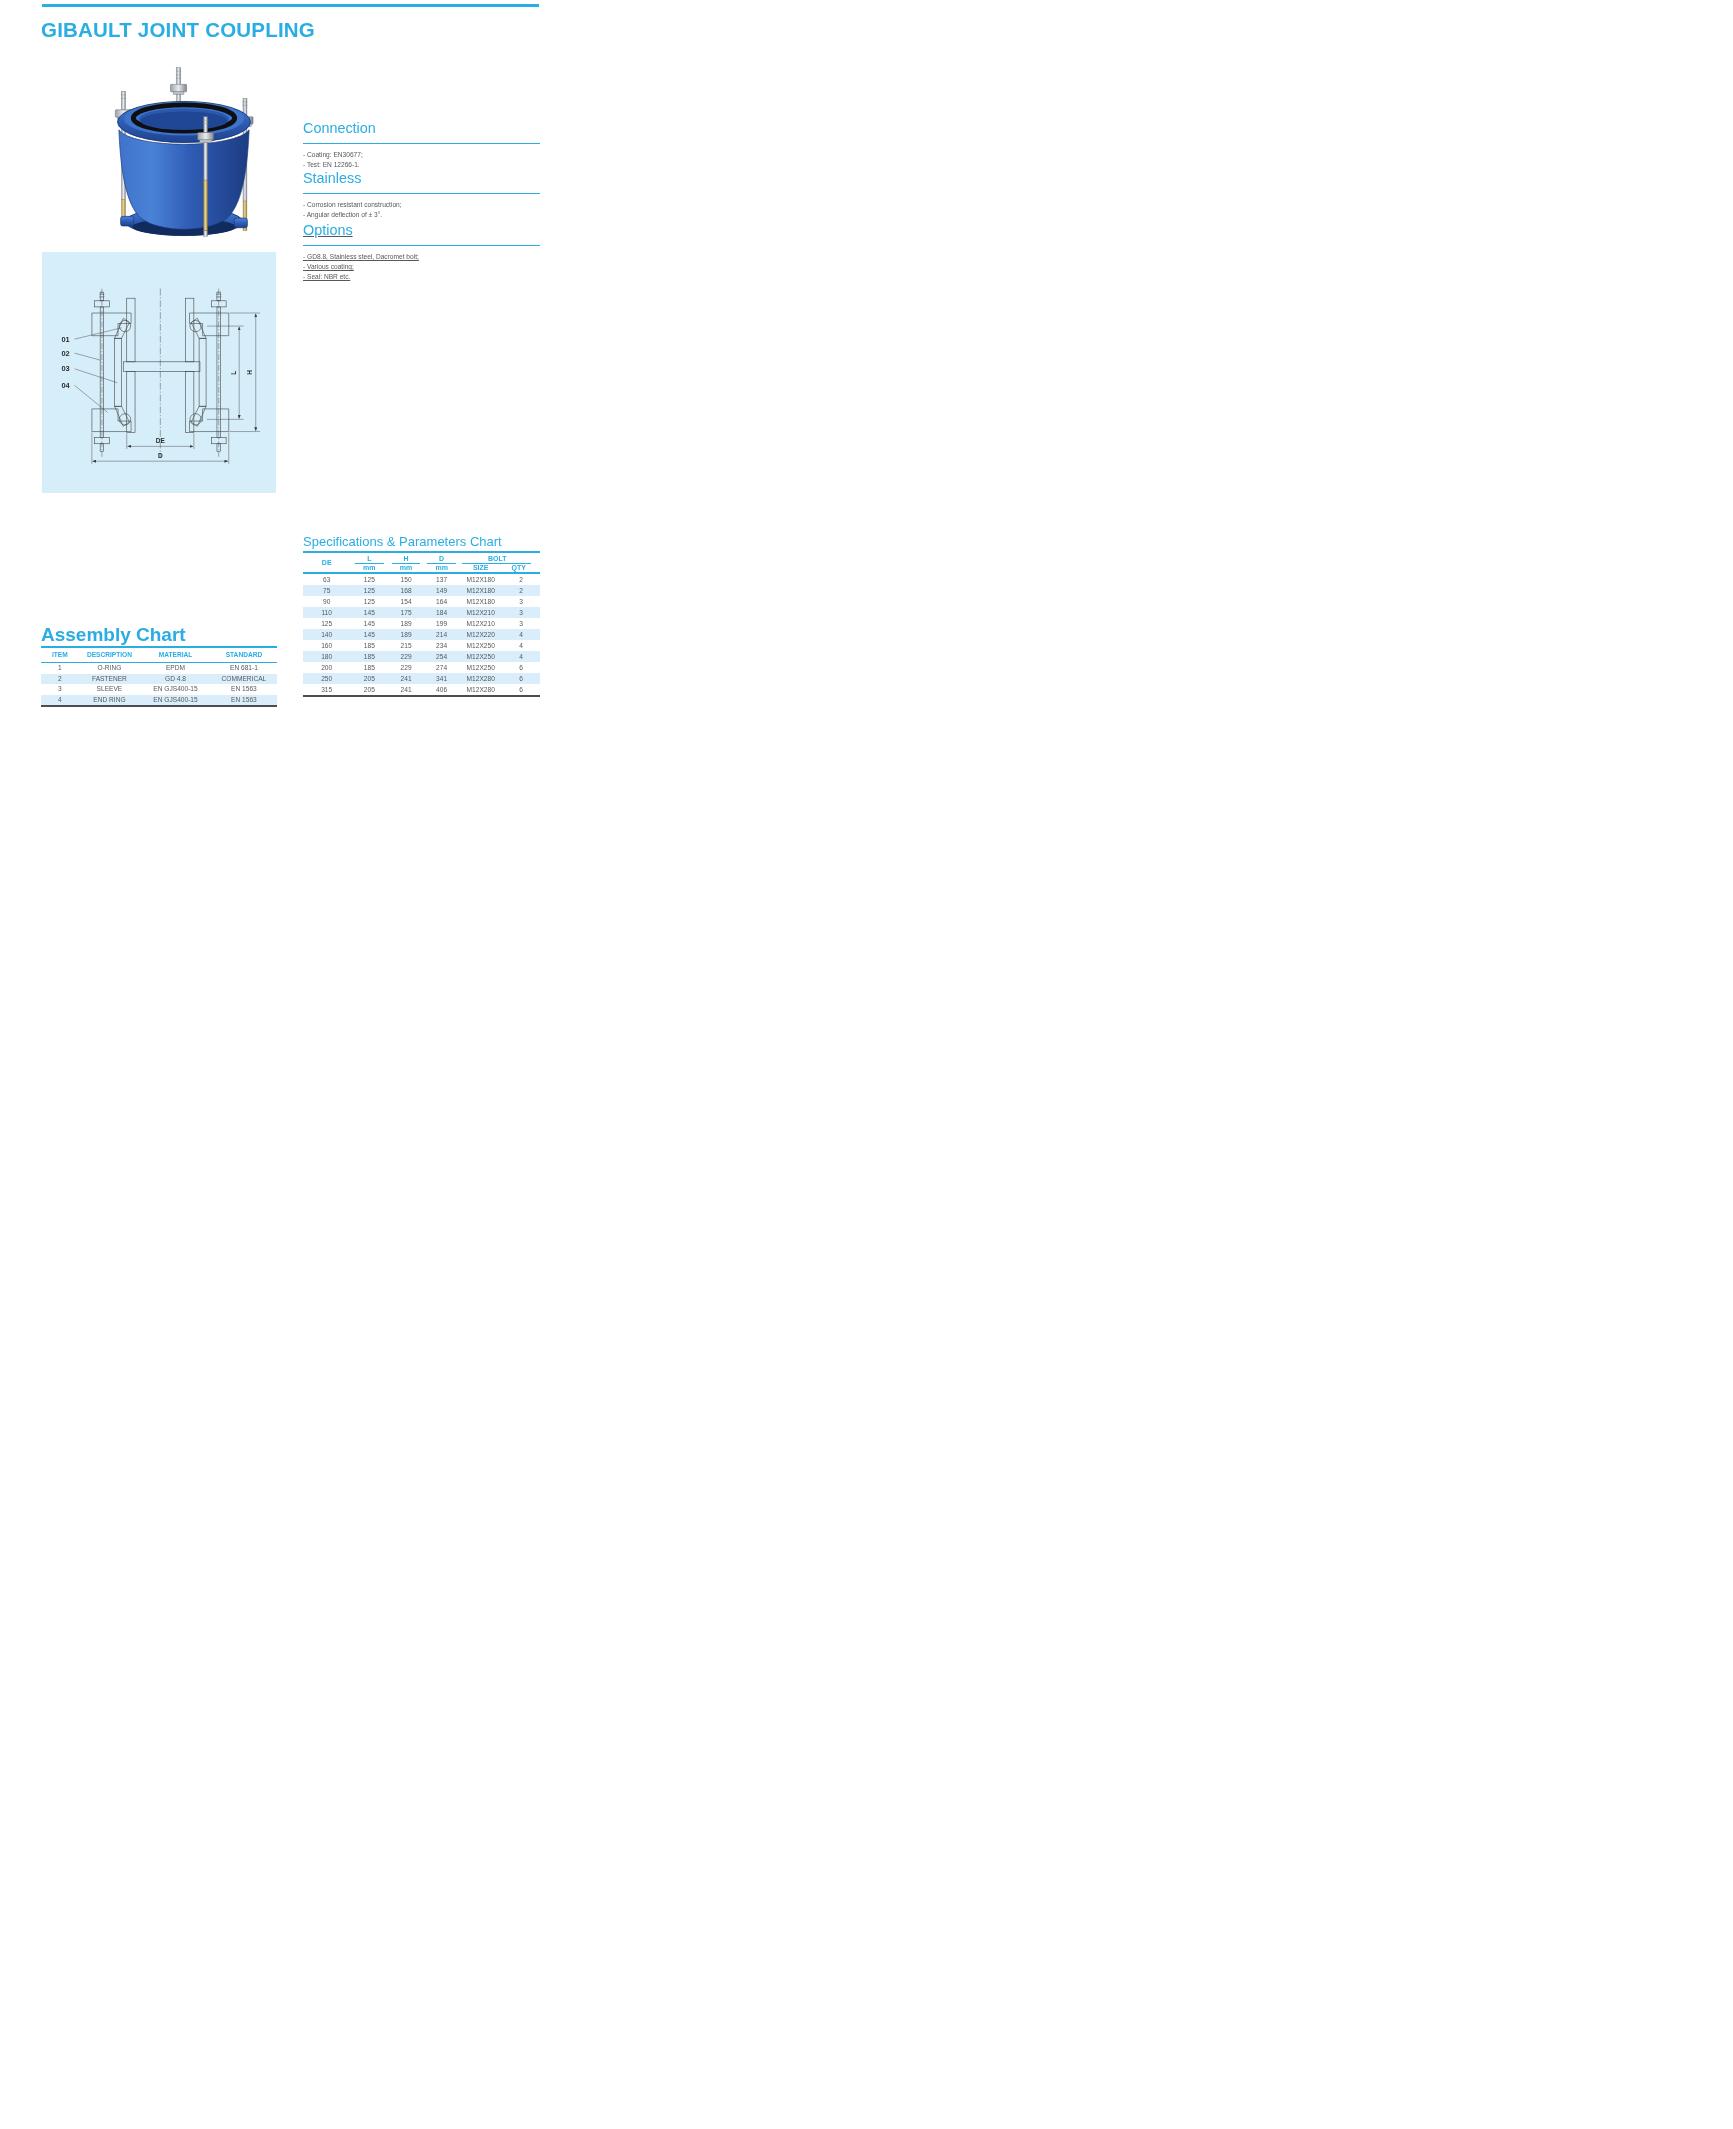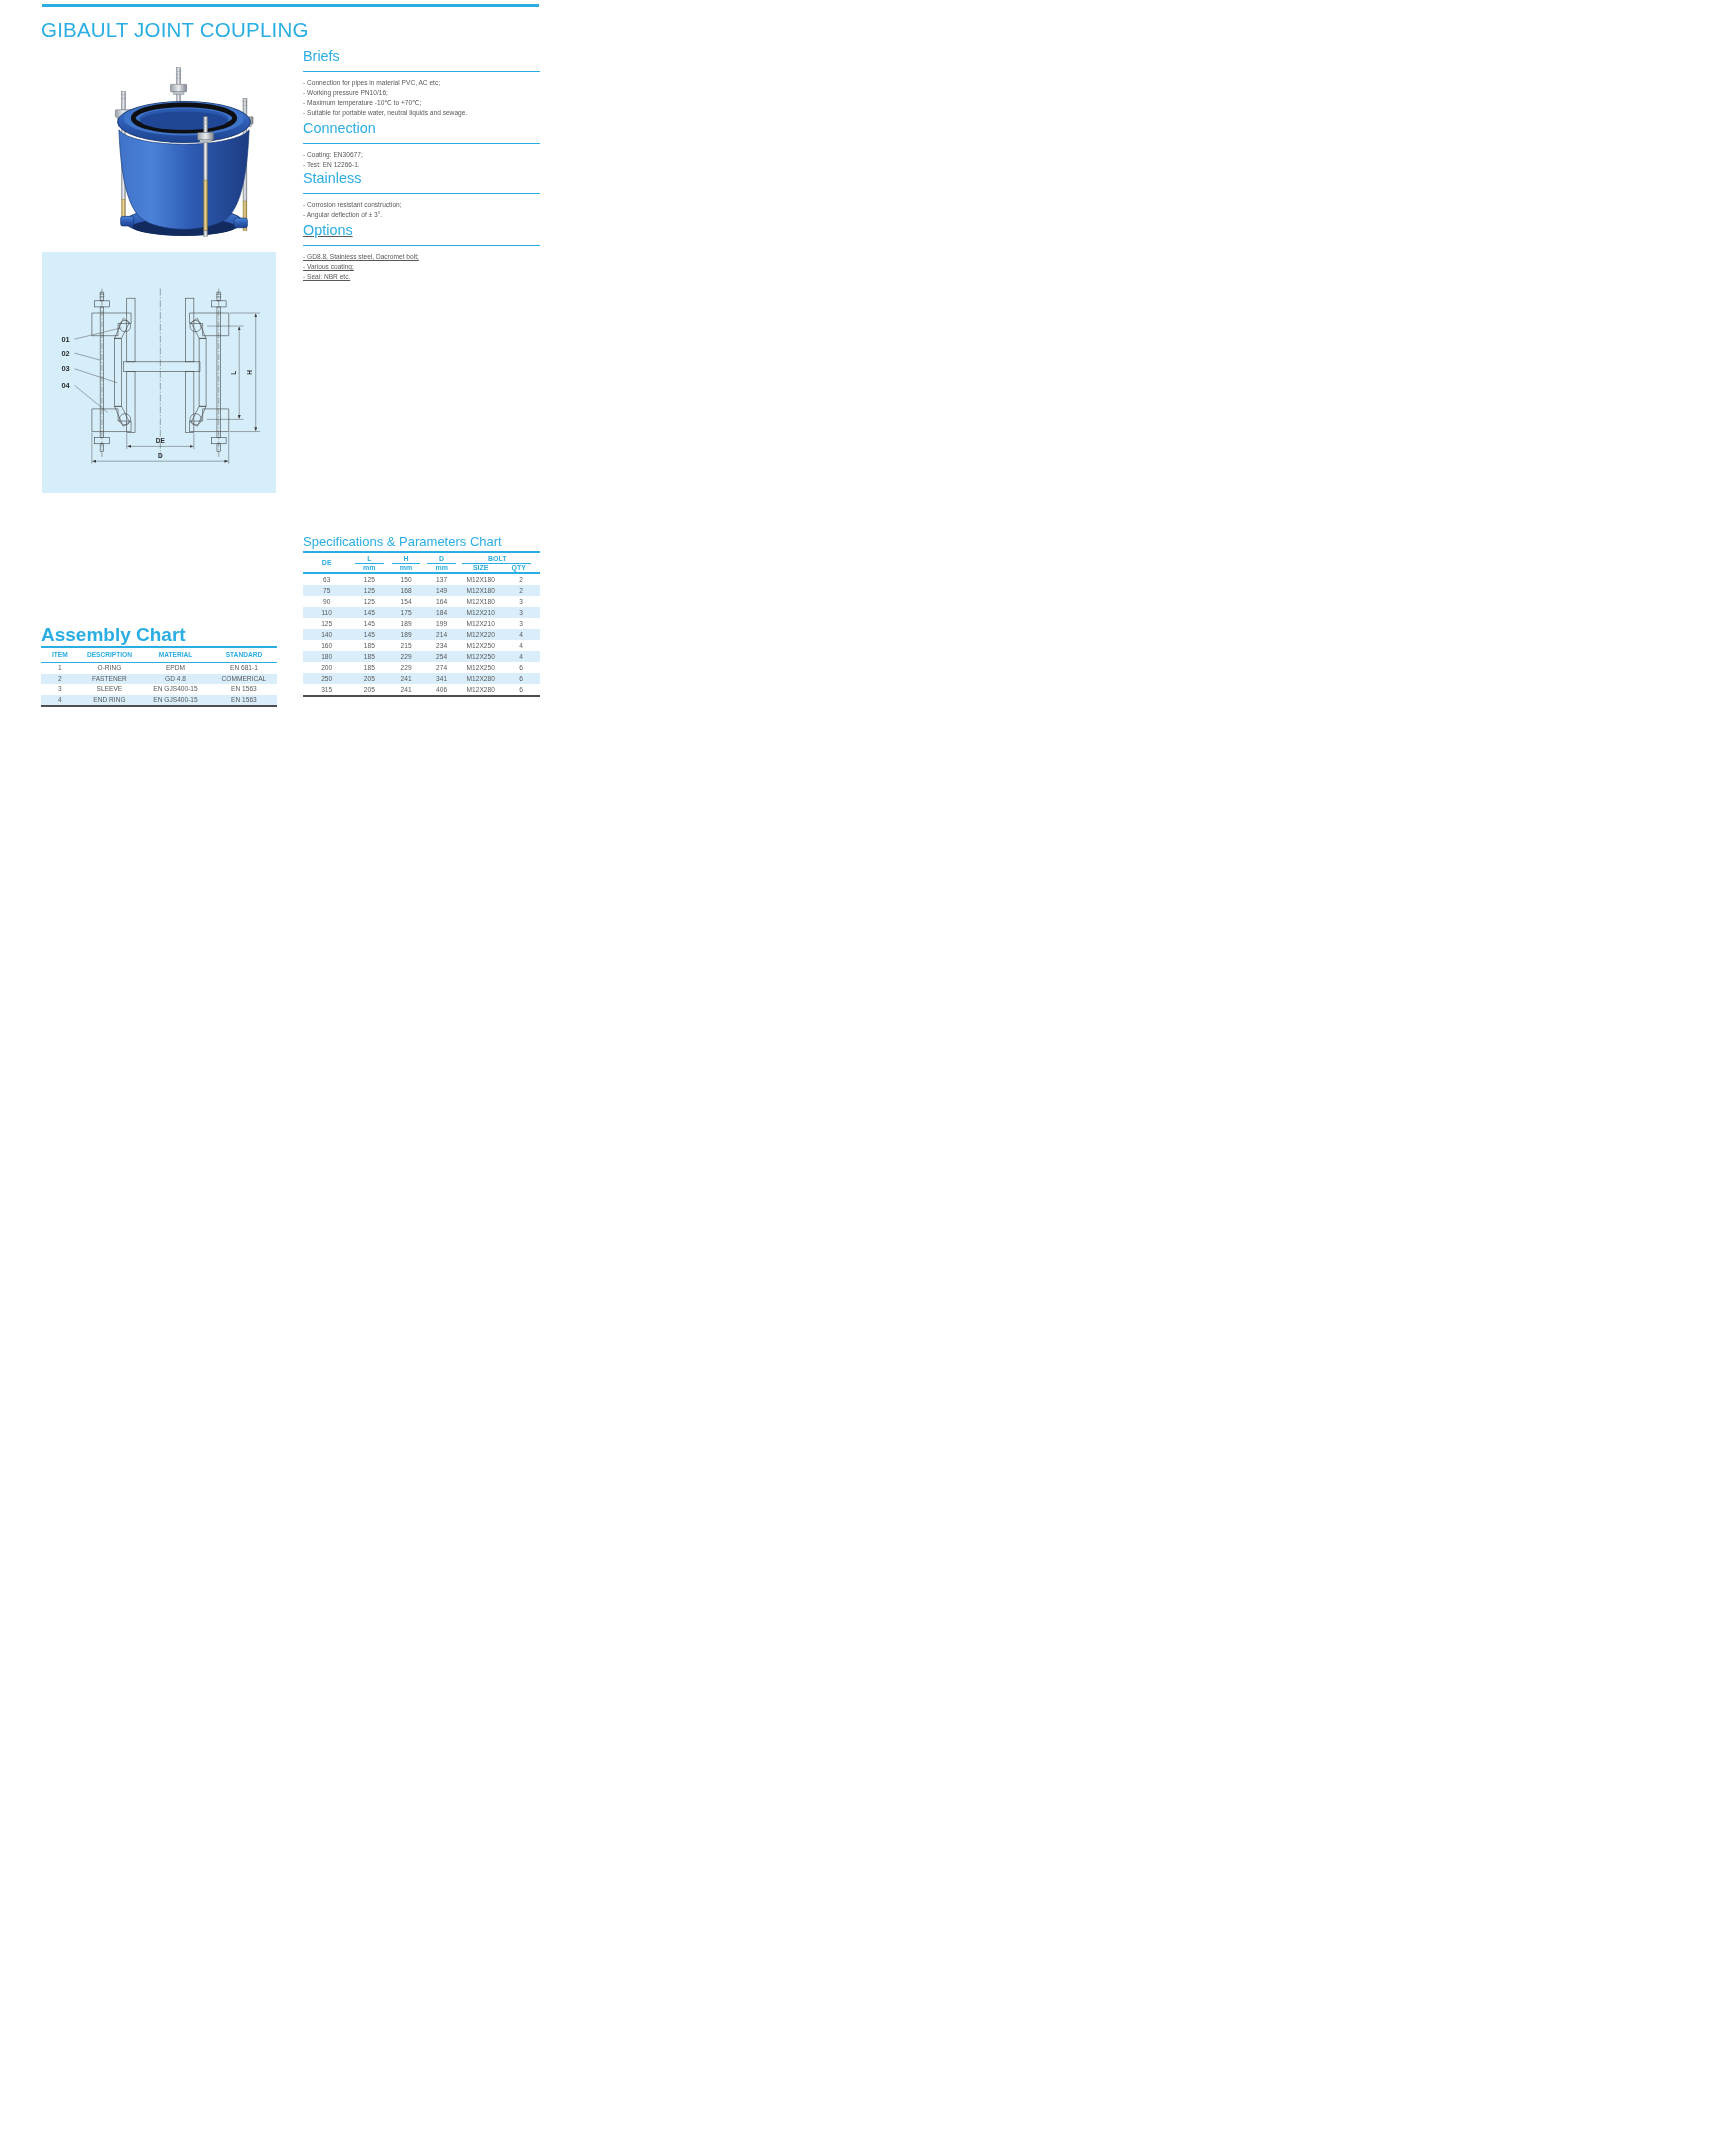--- a/index.html
+++ b/index.html
@@ -8,21 +8,21 @@
     --ink:#57585a;
     --dark-rule:#4d4d4f;
     --diagram-bg:#d6eef9;
   }
   *{box-sizing:border-box;}
   html,body{margin:0;padding:0;background:#ffffff;}
   body{font-family:"Liberation Sans","DejaVu Sans",sans-serif;color:var(--ink);}
   .page{position:relative;width:578px;height:710px;background:#fff;overflow:hidden;}
 
   .top-rule{position:absolute;left:42px;top:4.4px;width:497px;height:2.2px;background:var(--accent);}
-  .title{position:absolute;left:41px;top:17.5px;margin:0;font-size:20.5px;font-weight:400;
+  .title{position:absolute;left:41px;top:17.5px;margin:0;font-size:20.5px;font-weight:700;
          color:var(--accent);letter-spacing:0.2px;white-space:nowrap;}
 
   
   .photo{position:absolute;left:104px;top:66px;width:160px;height:172px;}
 
   
   .txt-sec{position:absolute;left:303px;width:237px;}
   .txt-sec h2{margin:0;font-size:14.4px;font-weight:400;color:var(--accent);line-height:17.5px;}
   .txt-sec .rule{height:1.7px;background:var(--accent);margin:5.2px 0 6.1px 0;}
   .txt-sec p{margin:0;font-size:6.6px;line-height:10px;color:var(--ink);}
@@ -166,28 +166,20 @@
         <line x1="226" y1="132" x2="239" y2="132" stroke="#8e949b" stroke-width="1"></line>
         <rect x="214" y="152" width="37" height="17" rx="2" fill="url(#steelG)" stroke="#585f66" stroke-width="1"></rect>
         <rect x="219" y="169" width="28" height="6" fill="#b9bfc6" stroke="#6b7077" stroke-width="0.8"></rect>
         <rect x="228" y="175" width="9" height="86" fill="url(#steelG)" stroke="#6b7077" stroke-width="0.8"></rect>
         <rect x="228" y="261" width="9" height="116" fill="url(#brassG)" stroke="#8a7435" stroke-width="0.8"></rect>
         <rect x="228" y="377" width="9" height="13" fill="url(#steelG)" stroke="#6b7077" stroke-width="0.8"></rect>
       </g>
     </svg>
   </div>
 
-  <section class="txt-sec" id="sec-briefs">
-    <h2>Briefs</h2>
-    <div class="rule"></div>
-    <p>- Connection for pipes in material PVC, AC etc;</p>
-    <p>- Working pressure PN10/16;</p>
-    <p>- Maximum temperature -10℃ to +70℃;</p>
-    <p>- Suitable for portable water, neutral liquids and sewage.</p>
-  </section>
 
   <section class="txt-sec" id="sec-standards">
     <h2>Connection</h2>
     <div class="rule"></div>
     <p>- Coating: EN30677;</p>
     <p>- Test: EN 12266-1.</p>
   </section>
 
   <section class="txt-sec" id="sec-features">
     <h2>Stainless</h2>

